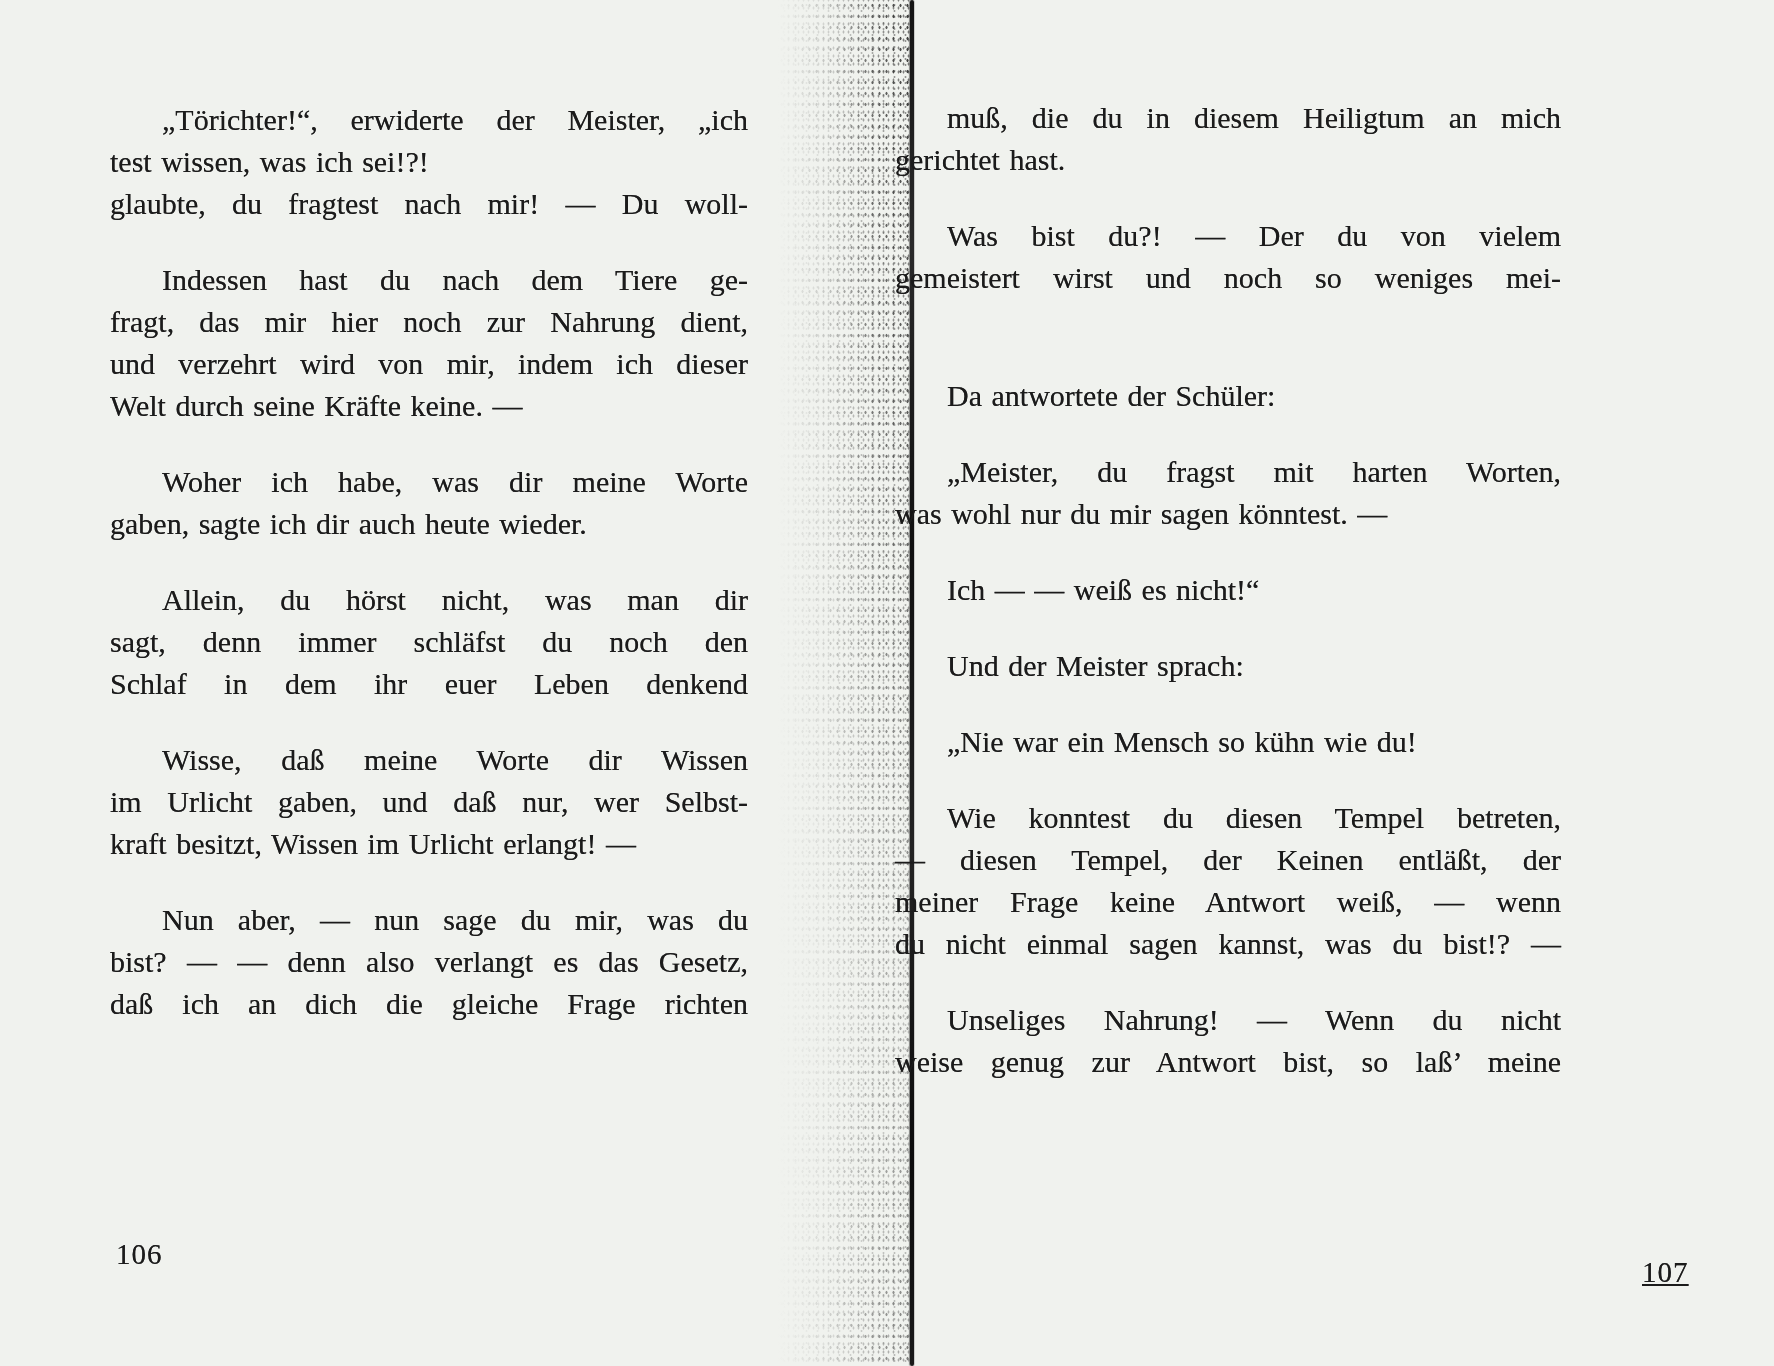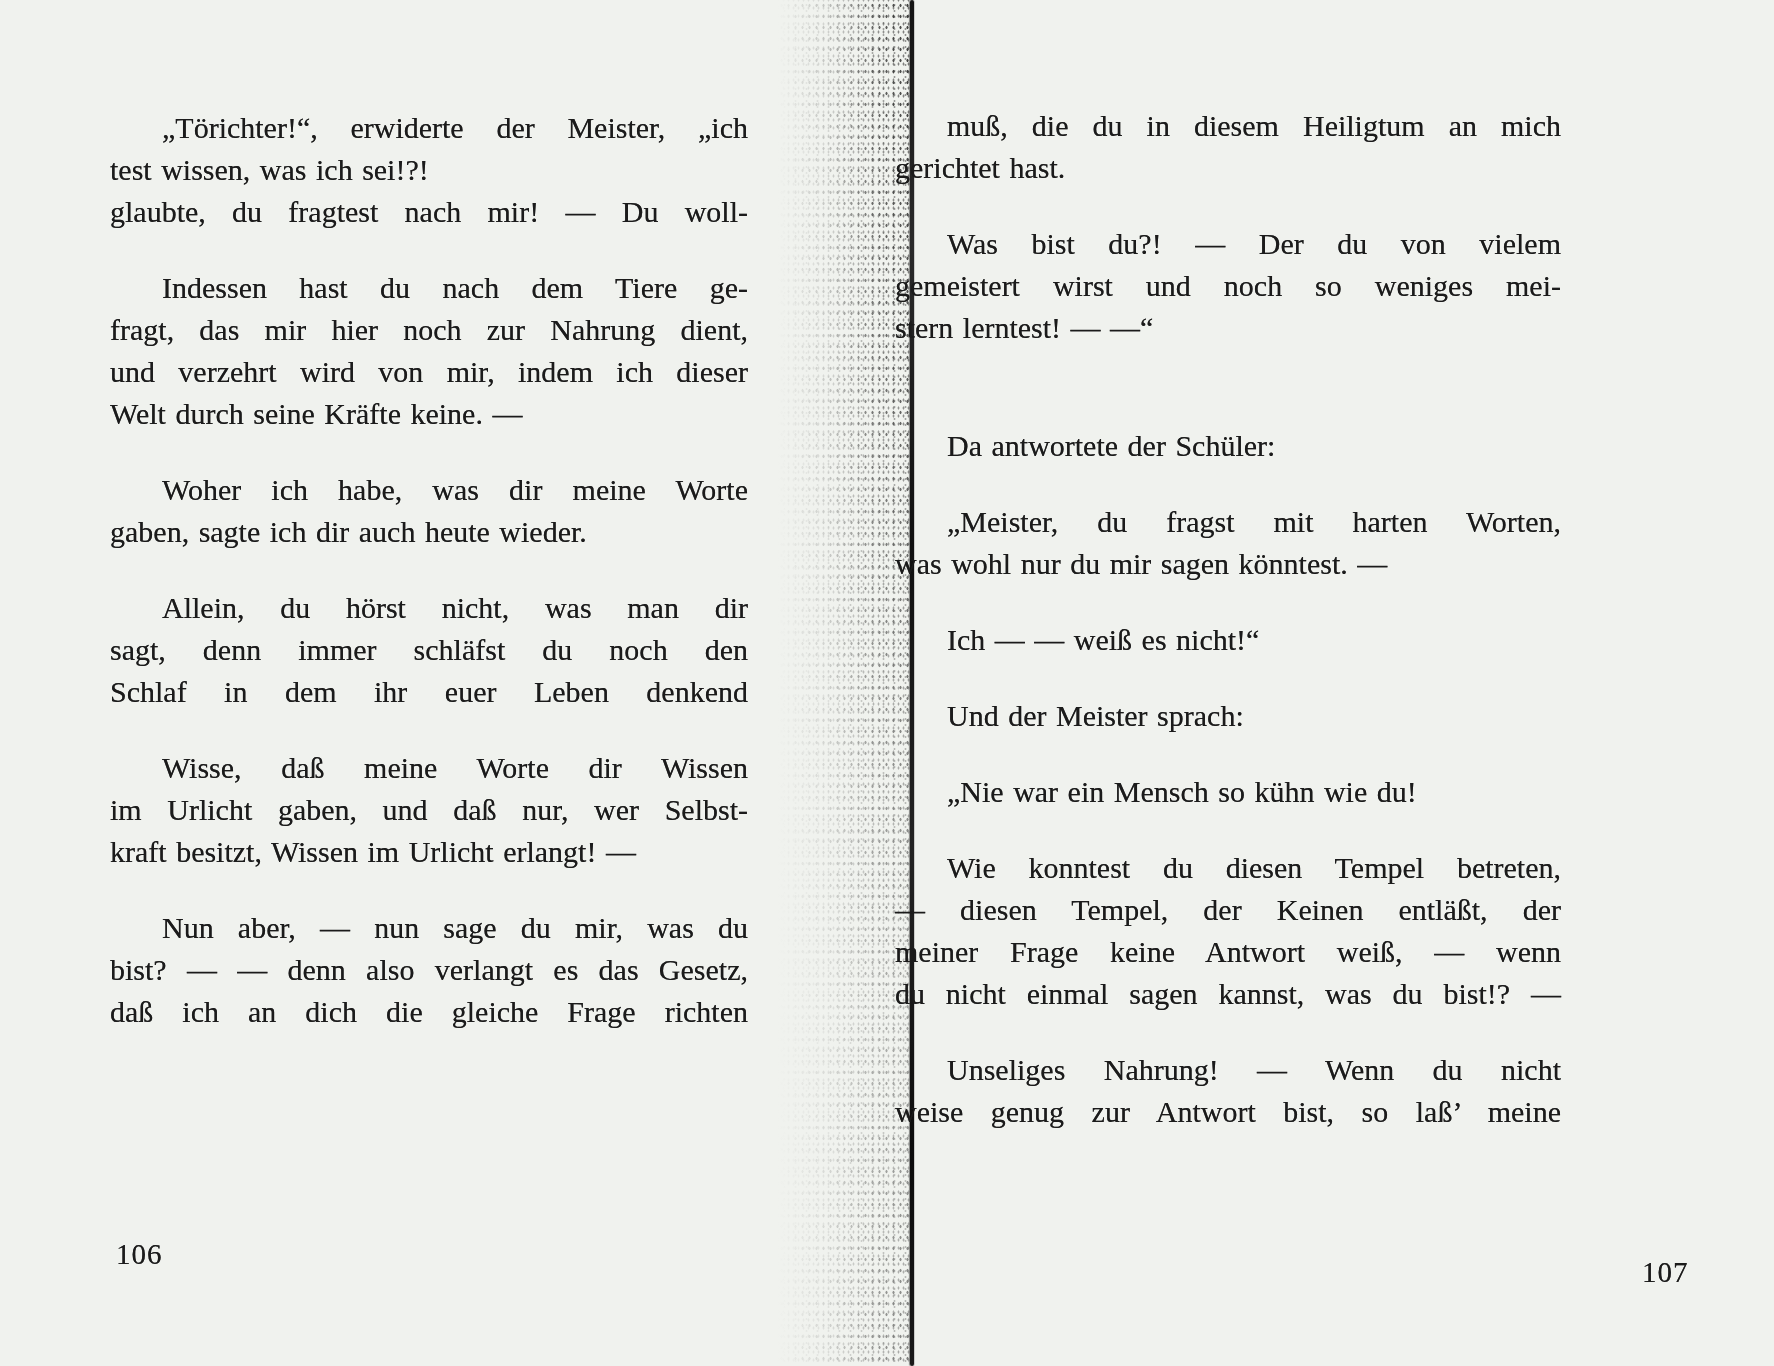--- a/index.html
+++ b/index.html
@@ -29,39 +29,39 @@
     width: 638px;
   }
   .textblock.right-block {
     left: 895px;
     top: 93px;
     width: 666px;
   }
   p.para {
     margin: 34px 0 0 0;
   }
-  p.para:first-child { margin-top: 12px; }
+  p.para:first-child { margin-top: 4px; }
   p.para.section-break { margin-top: 76px; }
   .line {
     display: block;
     text-align: justify;
     text-align-last: justify;
     word-spacing: 2px;
   }
   .line.first { text-indent: 52px; }
   .line.last { text-align-last: left; }
   
   .pagenum {
     position: absolute;
     font-size: 29px;
     letter-spacing: 1px;
     text-shadow: 0 0 0.5px rgba(25,25,25,0.8);
   }
   .pagenum.left-num  { left: 116px;  top: 1238px; }
-  .pagenum.right-num { left: 1642px; top: 1256px; }
+  .pagenum.right-num { left: 1642px; top: 1256px; text-decoration: underline; }
   
   .gutter {
     position: absolute;
     left: 778px;
     top: 0;
     width: 136px;
     height: 1366px;
   }
   .speckle {
     position: absolute;
@@ -142,21 +142,20 @@
   </div>
 
   <div class="textblock right-block">
       <p class="para">
         <span class="line first">muß, die du in diesem Heiligtum an mich</span>
         <span class="line last">gerichtet hast.</span>
       </p>
       <p class="para">
         <span class="line first">Was bist du?! — Der du von vielem</span>
         <span class="line">gemeistert wirst und noch so weniges mei-</span>
-        <span class="line last">stern lerntest! — —“</span>
       </p>
       <p class="para section-break">
         <span class="line first last">Da antwortete der Schüler:</span>
       </p>
       <p class="para">
         <span class="line first">„Meister, du fragst mit harten Worten,</span>
         <span class="line last">was wohl nur du mir sagen könntest. —</span>
       </p>
       <p class="para">
         <span class="line first last">Ich — — weiß es nicht!“</span>

